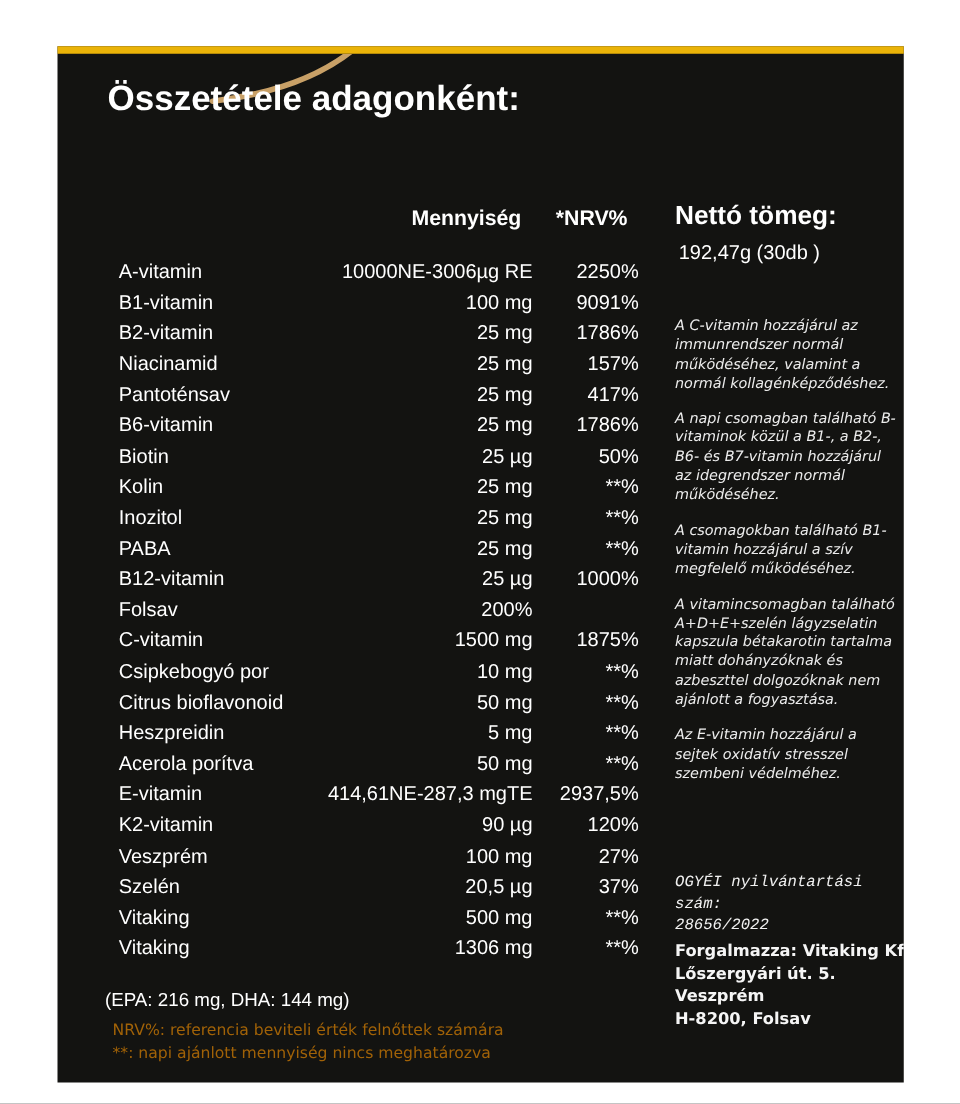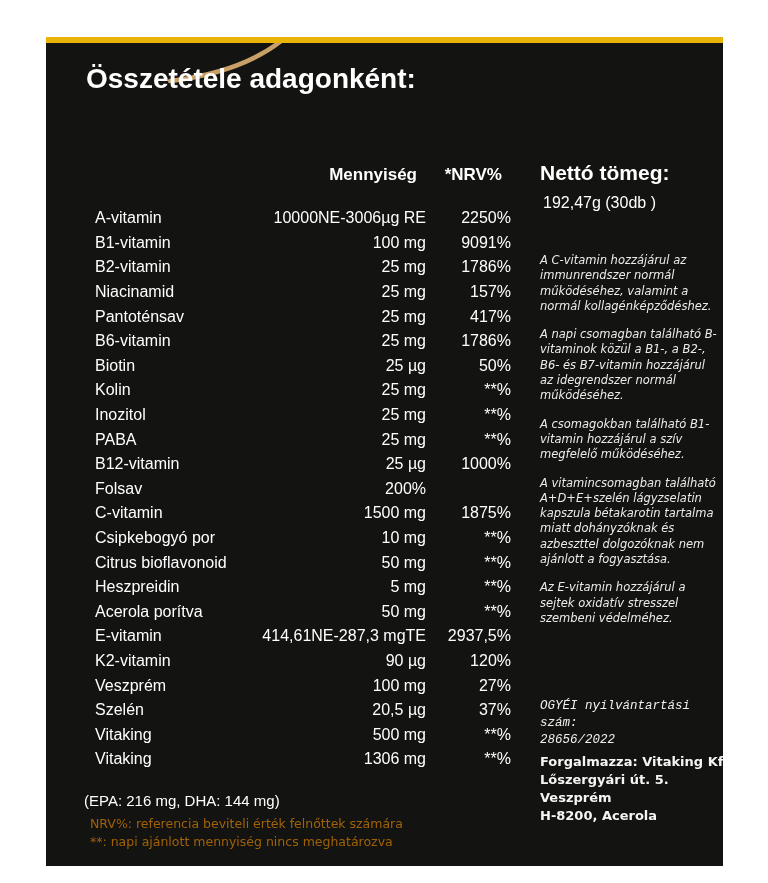--- a/index.html
+++ b/index.html
@@ -213,16 +213,16 @@
     </div>
 
   <div class="reg">
     <div>OGYÉI nyilvántartási szám:</div>
     <div>28656/2022</div>
   </div>
 
   <div class="dist">
     <div>Forgalmazza: Vitaking Kft.</div>
     <div>Lőszergyári út. 5. Veszprém</div>
-    <div>H-8200, Acerola</div>
+    <div>H-8200, Folsav</div>
   </div>
 
 </div>
 
 </body></html>

